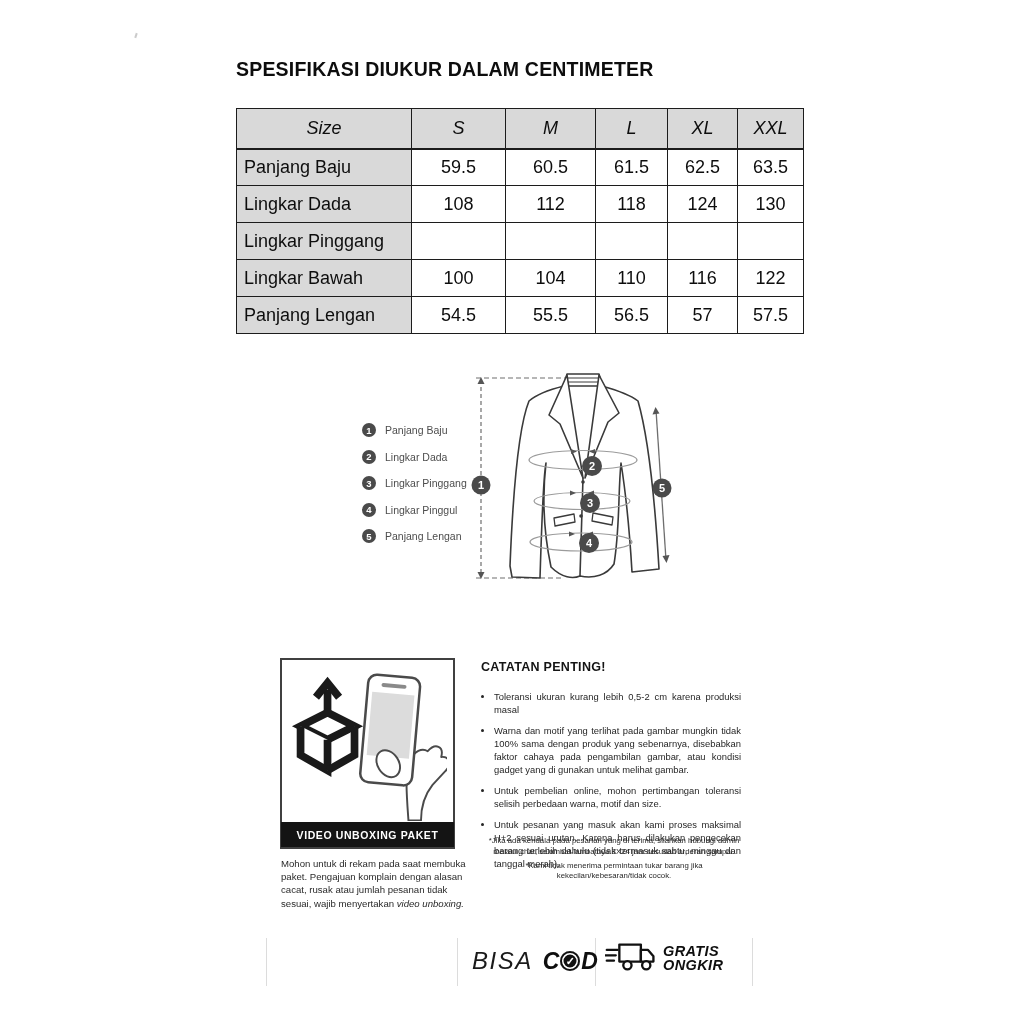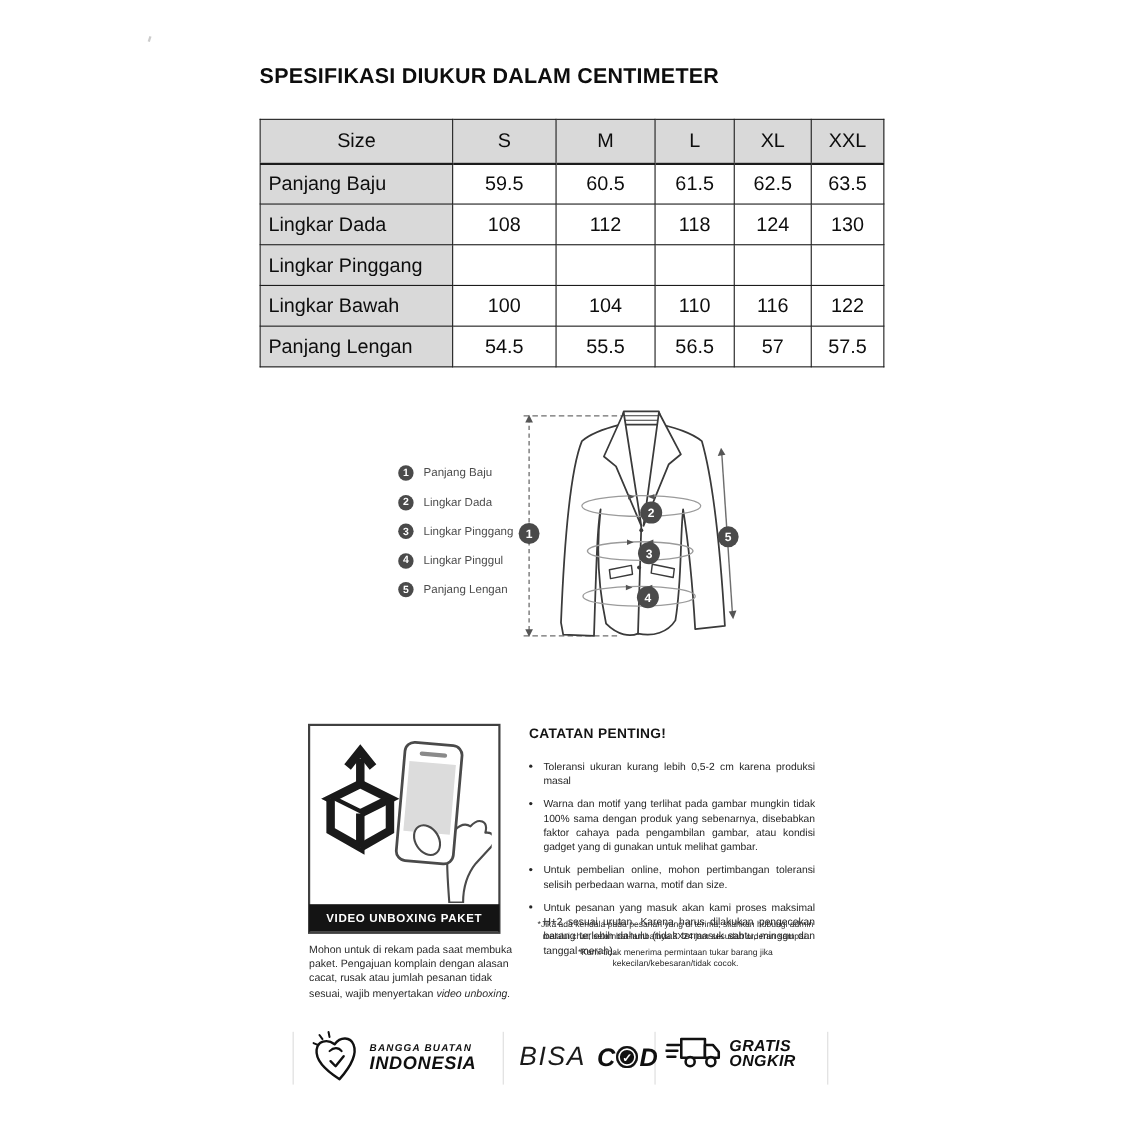--- a/index.html
+++ b/index.html
@@ -7,21 +7,21 @@
   body { font-family:"Liberation Sans", sans-serif; color:#111; }
   .page { position:relative; width:844px; height:1024px; background:#fff; overflow:hidden; }
 
   .artifact { position:absolute; left:135px; top:33px; width:2px; height:5px; background:#b5b5b5; transform:rotate(18deg); opacity:.7; }
 
   .title { position:absolute; left:236px; top:58px; font-size:19.5px; font-weight:bold; letter-spacing:.2px; color:#0d0d0d; }
 
   
   .size-table { position:absolute; left:236px; top:108px; border-collapse:collapse; font-size:18px; color:#0d0d0d; }
   .size-table td, .size-table th { border:1px solid #1c1c1c; font-weight:400; }
-  .size-table thead th { background:#d9d9d9; height:40px; text-align:center; border-bottom-width:2px; }
+  .size-table thead th { background:#d9d9d9; height:40px; text-align:center; border-bottom-width:2px;font-style:italic; }
   .size-table tbody tr { height:37px; }
   .size-table .row-label { background:#d9d9d9; text-align:left; padding-left:7px; }
   .size-table .val { text-align:center; background:#fff; }
 
   
   .legend { position:absolute; left:362px; top:423px; }
   .legend-row { display:flex; align-items:center; margin-bottom:12.5px; }
   .legend-num { width:14px; height:14px; border-radius:50%; background:#4a4a4a; color:#fff;
                 font-size:9.5px; font-weight:bold; display:flex; align-items:center; justify-content:center; flex:0 0 14px; }
   .legend-label { margin-left:9px; font-size:10.5px; color:#4d4d4d; white-space:nowrap; }
@@ -263,38 +263,20 @@
   <div class="footnotes">
     <p>*Jika ada kendala pada pesanan yang di terima, silahkan hubungi admin melalui chat, selambat-lambatnya 3X24 jam sesudah orderan sampai.</p>
     <p>*Kami tidak menerima permintaan tukar barang jika kekecilan/kebesaran/tidak cocok.</p>
   </div>
 
   <div class="badge-divider" style="left:266px"></div>
   <div class="badge-divider" style="left:457px"></div>
   <div class="badge-divider" style="left:595px"></div>
   <div class="badge-divider" style="left:752px"></div>
 
-  <div class="badge badge-bangga">
-    <svg width="44" height="50" viewBox="0 0 48 54">
-      <g stroke="#111" stroke-width="2.4" fill="#fff" stroke-linecap="round" stroke-linejoin="round">
-        <path d="M24,48 C10,36 3,26 5.5,16 C7.5,8 17,6 24,13 C31,6 40.5,8 42.5,16 C45,26 38,36 24,48 Z" transform="rotate(-8 24 27)"></path>
-        <path d="M17,20 C21,16 26,16 29,20" fill="none" stroke-width="2"></path>
-        <path d="M18,30 L23,35 L31,25" fill="none" stroke-width="2.4"></path>
-      </g>
-      <g stroke="#111" stroke-width="2" stroke-linecap="round">
-        <line x1="7" y1="4" x2="10" y2="8"></line>
-        <line x1="16" y1="1" x2="17" y2="6"></line>
-        <line x1="1" y1="12" x2="6" y2="14"></line>
-      </g>
-    </svg>
-    <div class="bangga-text">
-      <div class="bangga-line1">BANGGA BUATAN</div>
-      <div class="bangga-line2">INDONESIA</div>
-    </div>
-  </div>
 
   <div class="badge badge-cod">
     <span class="cod-bisa">BISA</span>
     <span class="cod-word">
       <span>C</span>
       <span class="cod-o">✓</span>
       <span>D</span>
     </span>
   </div>
 

